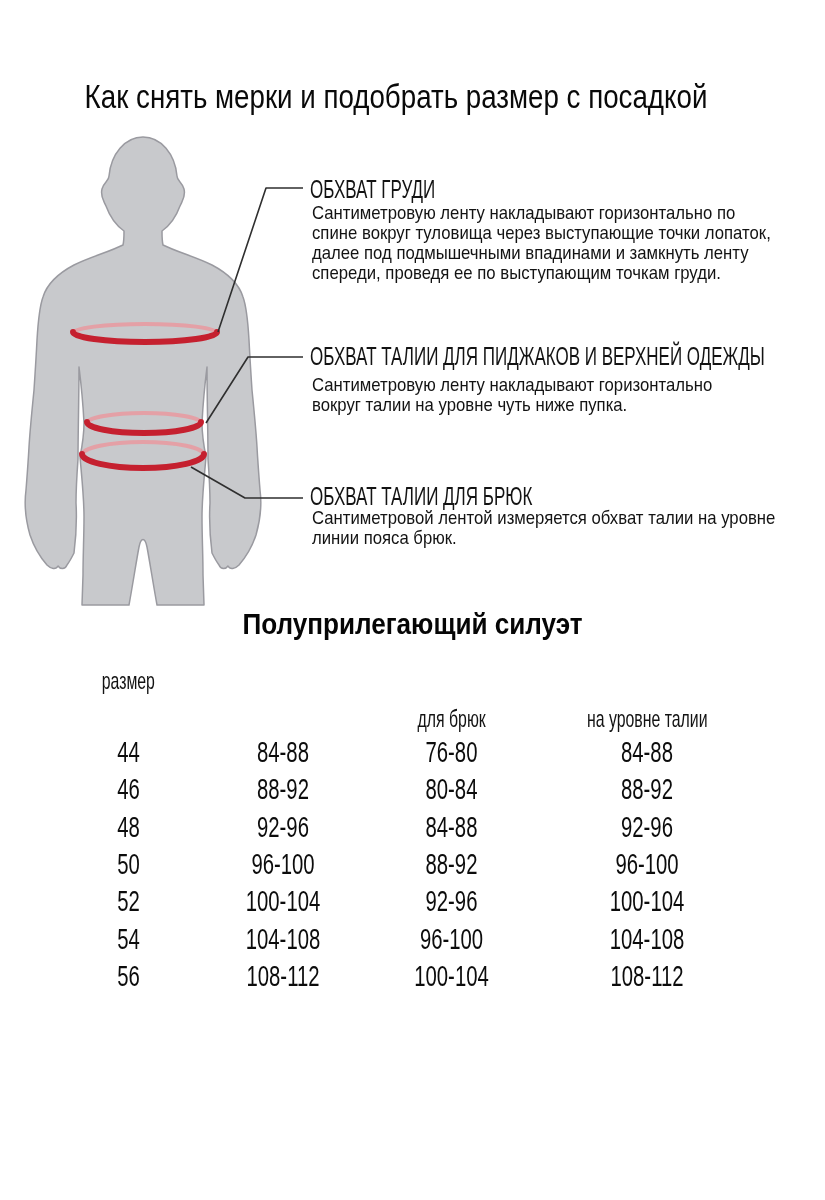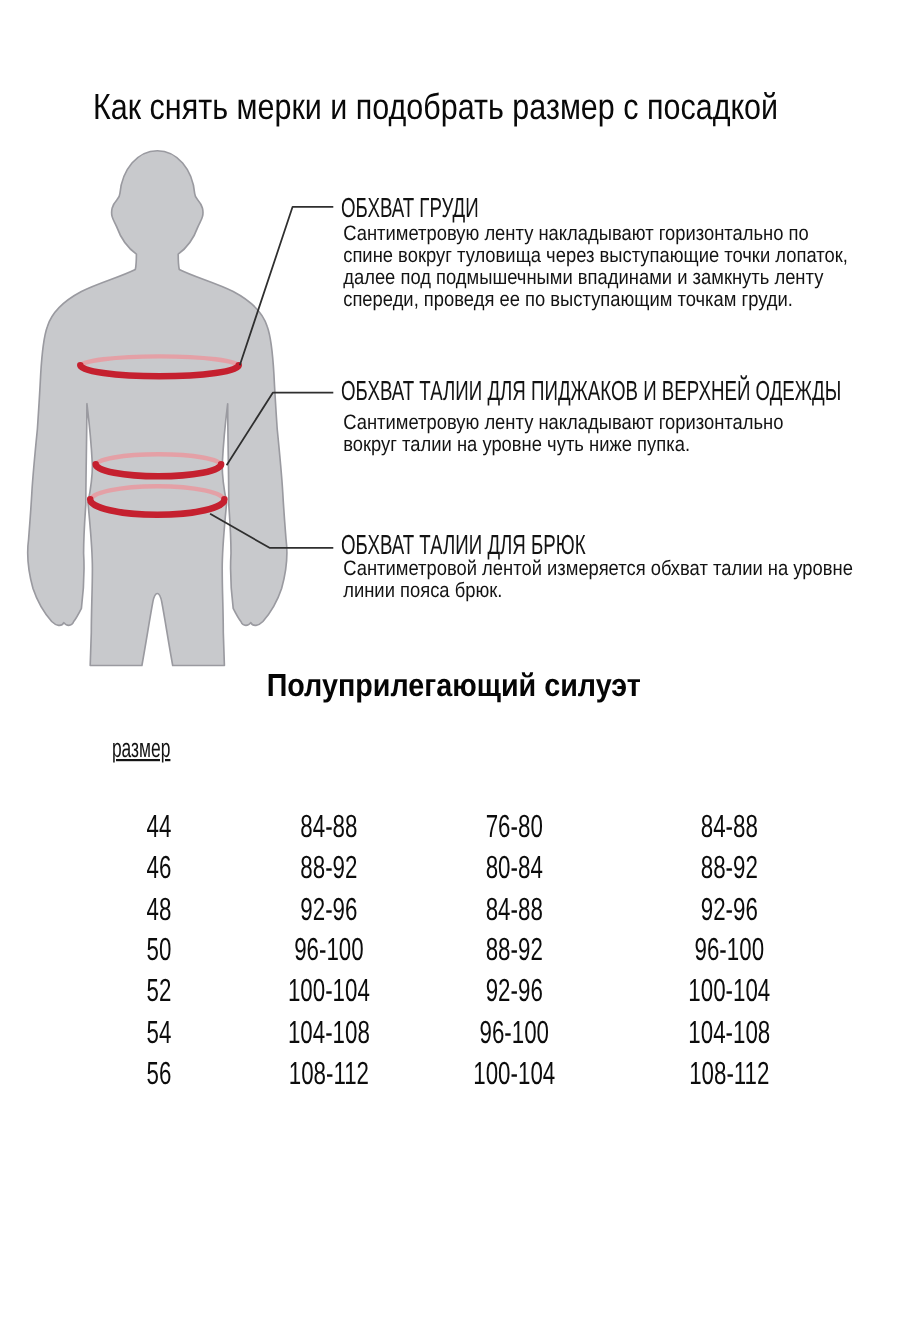--- a/index.html
+++ b/index.html
@@ -31,24 +31,24 @@
     left:0;top:608px;width:825px;text-align:center;
     font-size:29px;line-height:32px;font-weight:700;color:#050505;
     transform:scaleX(0.90);transform-origin:50% 50%;white-space:nowrap;
   }
   
   .cols{display:grid;grid-template-columns:137px 172px 165px 226px;}
   .size-header{left:60px;top:662px;width:700px;}
   .hrow{height:38px;}
   .hcell{
     display:flex;align-items:center;justify-content:center;
-    font-size:24px;color:#131313;text-decoration:underline;
+    font-size:24px;color:#131313;
   }
   .hcell > span{transform:scaleX(0.66);transform-origin:50% 50%;white-space:nowrap;display:inline-block;}
-  .size-rows{left:76px;top:734px;width:700px;}
+  .size-rows{left:60px;top:734px;width:700px;}
   .trow{height:37.3px;}
   .tcell{
     display:flex;align-items:center;justify-content:center;
     font-size:29px;color:#0c0c0c;
     transform:scaleX(0.70);transform-origin:50% 50%;white-space:nowrap;
   }
 </style>
 </head>
 <body>
 
@@ -146,20 +146,34 @@
 линии пояса брюк.</div>
 
 <div class="abs table-title">Полуприлегающий силуэт</div>
 
 <div class="abs size-header">
   <div class="cols hrow">
     <div class="hcell">
         <span>размер</span>
       </div>
   </div>
+  <div class="cols hrow">
+    <div class="hcell">
+        <span></span>
+      </div>
+    <div class="hcell">
+        <span></span>
+      </div>
+    <div class="hcell">
+        <span>для брюк</span>
+      </div>
+    <div class="hcell">
+        <span>на уровне талии</span>
+      </div>
+  </div>
 </div>
 
 <div class="abs size-rows">
     <div class="cols trow">
       <div class="tcell">44</div>
       <div class="tcell">84-88</div>
       <div class="tcell">76-80</div>
       <div class="tcell">84-88</div>
     </div>
     <div class="cols trow">

